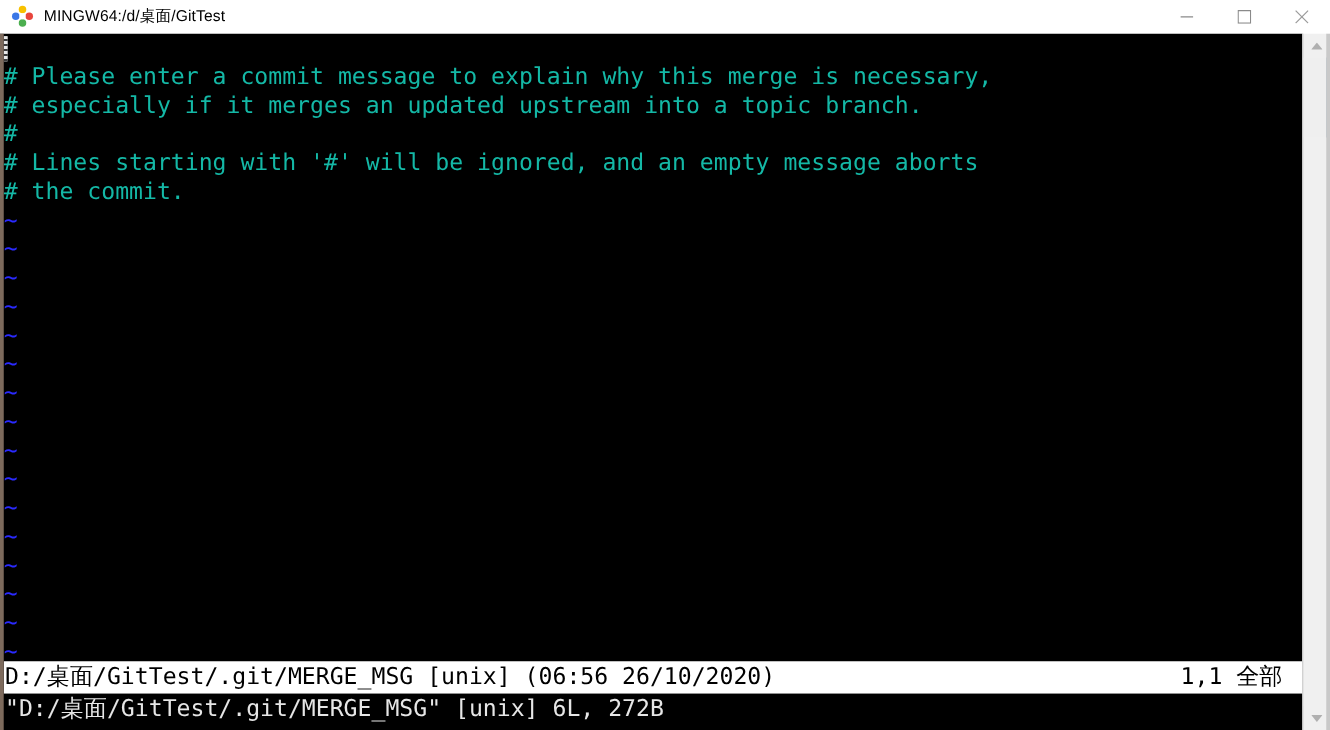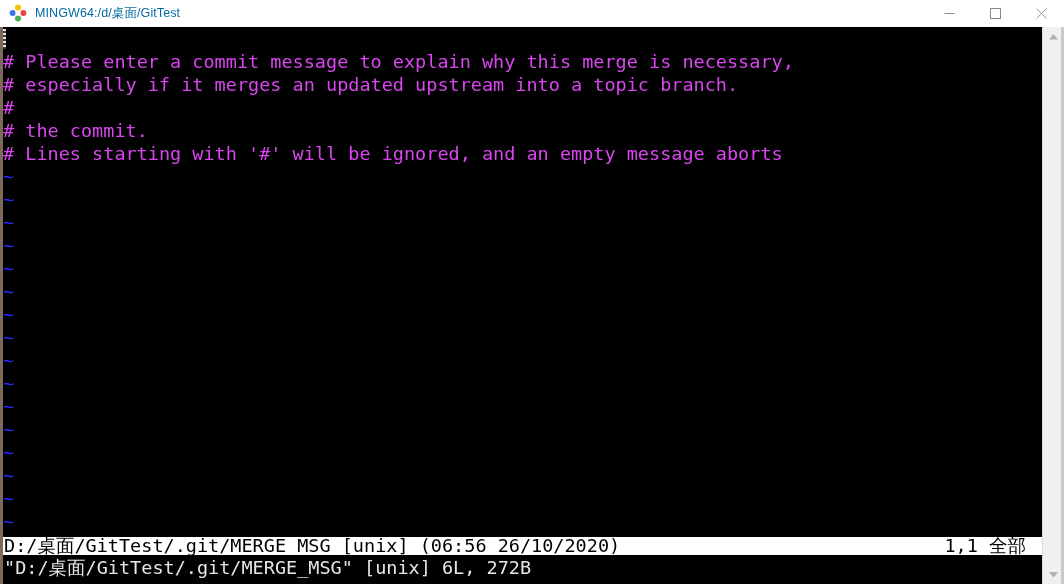--- a/index.html
+++ b/index.html
@@ -39,21 +39,21 @@
     width: 18px;
     height: 18px;
     margin-left: 9px;
     margin-right: 8px;
     position: relative;
     flex: none;
   }
   .title-text {
     font-family: "Liberation Sans", sans-serif;
     font-size: 12.5px;
-    color: #0369a1;
+    color: #000000;
     letter-spacing: .1px;
     white-space: nowrap;
   }
   .winbtns {
     position: absolute;
     right: 0; top: 0;
     height: 27px;
     display: flex;
     align-items: center;
   }
@@ -89,42 +89,42 @@
   .line {
     height: 23px;
     line-height: 23px;
     font-family: "DejaVu Sans Mono", monospace;
     font-size: 18.5px;
     white-space: pre;
     letter-spacing: 0px;
     padding-left: 0px;
   }
   .c-yellow { color: #f2f200; }
-  .c-cyan   { color: #d946ef; }
+  .c-cyan   { color: #14b8a6; }
   .c-blue   { color: #2a2aff; }
 
   .cursor-line { position: relative; }
   .cursor {
     position: absolute;
     left: 0px;
     top: 2px;
     width: 3px;
     height: 20px;
     background: #cfcfcf;
     background-image: repeating-linear-gradient(
       to bottom, #e8e8e8 0px, #e8e8e8 2px, #3a3a3a 2px, #3a3a3a 4px);
   }
 
   
   .statusline {
     position: absolute;
     left: 0;
     bottom: 29px;
     width: 1039px;
-    height: 18px;
+    height: 26px;
     background: #ffffff;
     color: #000000;
     font-family: "DejaVu Sans Mono", monospace;
     font-size: 18.5px;
     line-height: 26px;
     white-space: pre;
     display: flex;
     align-items: center;
     box-sizing: border-box;
   }
@@ -235,22 +235,22 @@
 
   <div class="term">
 
     <div class="vim-body">
       <div class="line c-yellow cursor-line">
         <span class="cursor"></span>
       </div>
       <div class="line c-cyan"># Please enter a commit message to explain why this merge is necessary,</div>
       <div class="line c-cyan"># especially if it merges an updated upstream into a topic branch.</div>
       <div class="line c-cyan">#</div>
+      <div class="line c-cyan"># Lines starting with '#' will be ignored, and an empty message aborts</div>
       <div class="line c-cyan"># the commit.</div>
-      <div class="line c-cyan"># Lines starting with '#' will be ignored, and an empty message aborts</div>
 
       <div class="line c-blue">~</div>
       <div class="line c-blue">~</div>
       <div class="line c-blue">~</div>
       <div class="line c-blue">~</div>
       <div class="line c-blue">~</div>
       <div class="line c-blue">~</div>
       <div class="line c-blue">~</div>
       <div class="line c-blue">~</div>
       <div class="line c-blue">~</div>

